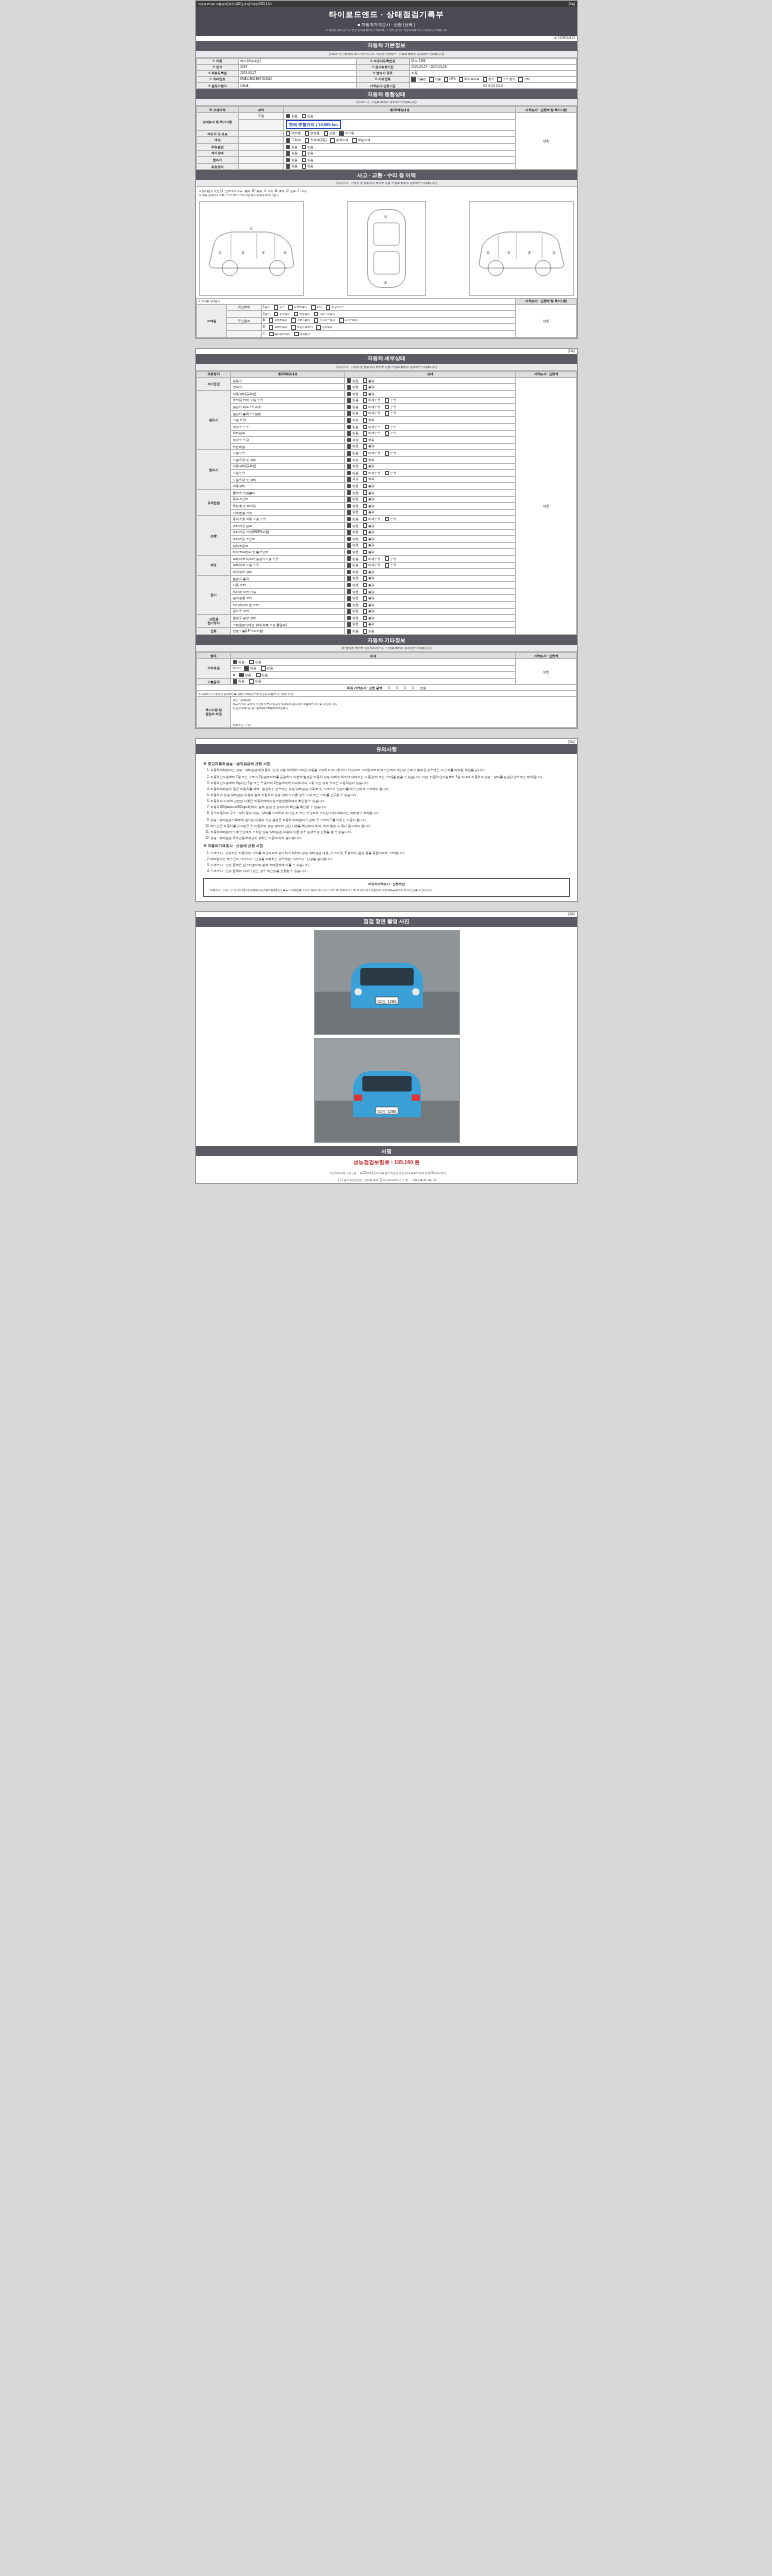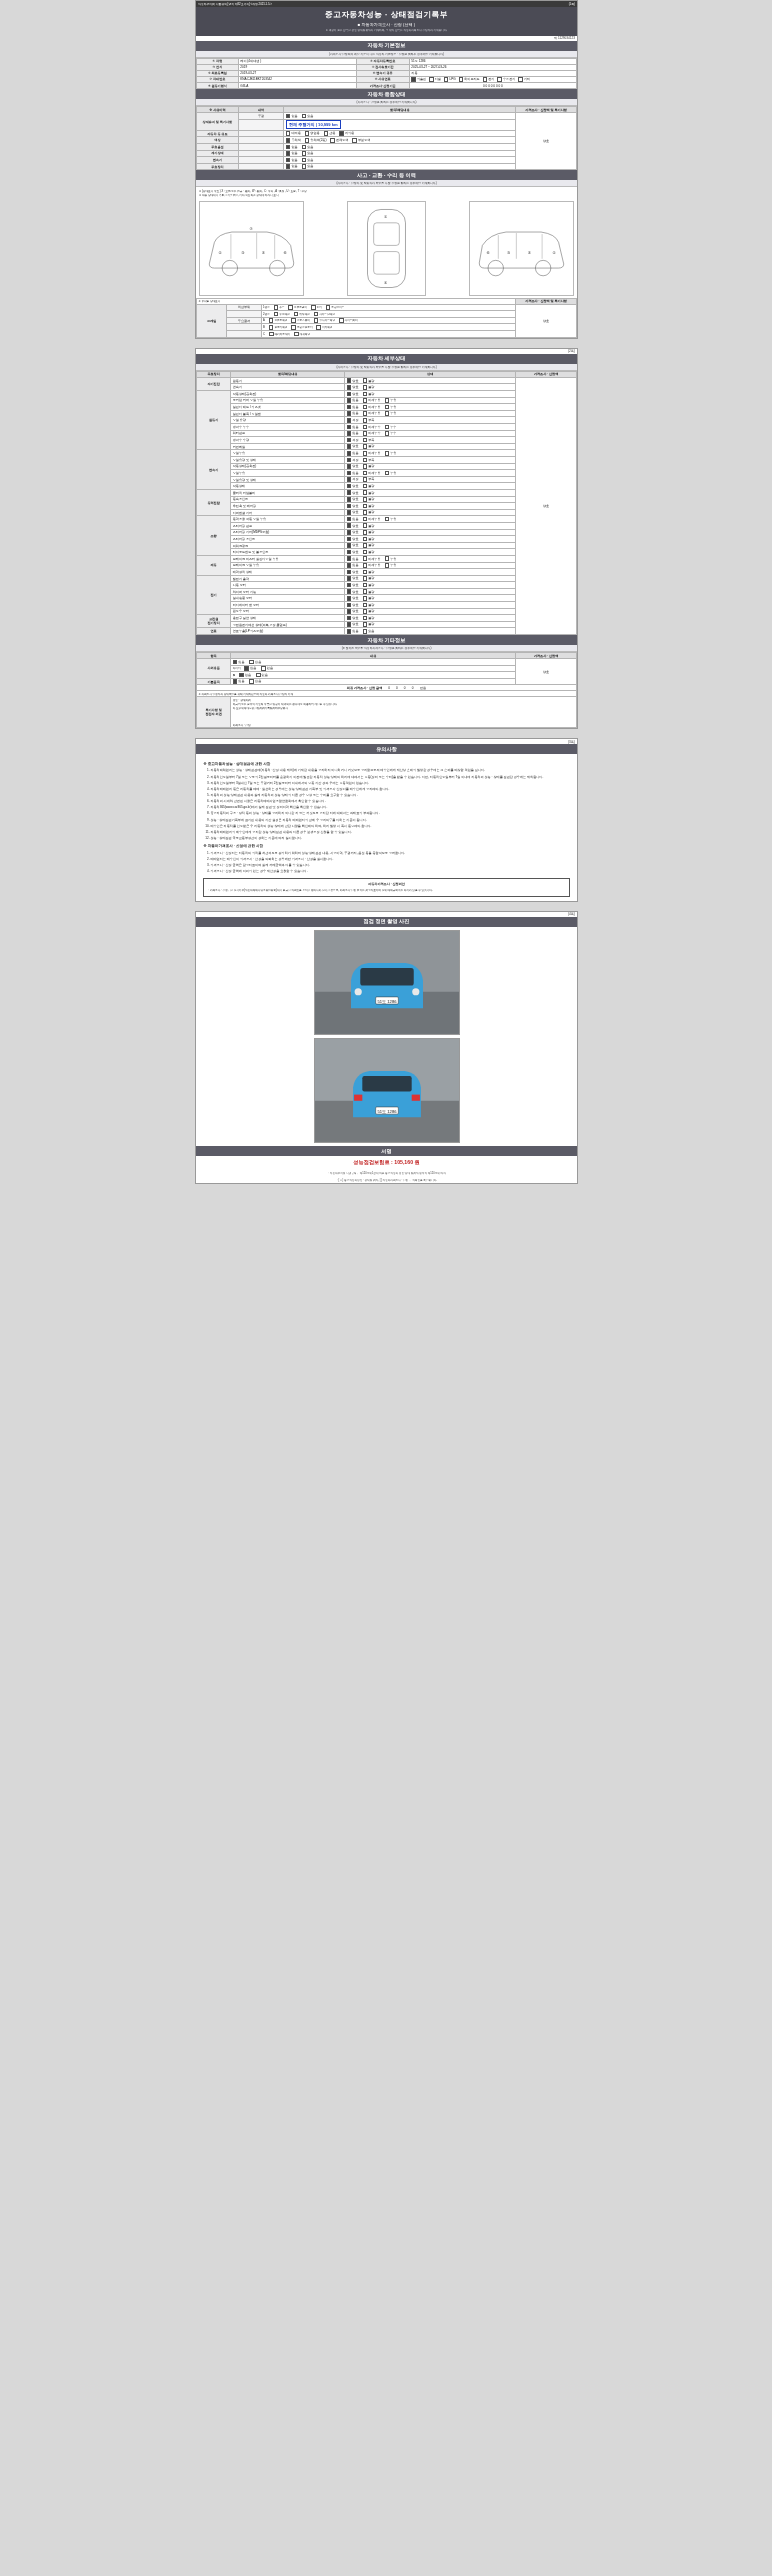--- a/index.html
+++ b/index.html
@@ -39,21 +39,21 @@
 <body>
 
 <div class="page">
 
   <div class="sheet">
     <div class="topbar">
       <span>자동차관리법 시행규칙 [별지 제82호서식] &lt;개정 2021.1.5.&gt;</span>
       <span>(1쪽)</span>
     </div>
     <div class="titleblock">
-      <div class="t1">중고자동차성능 · 상태점검기록부</div>
+      <div class="t1">타이로드엔드 · 상태점검기록부</div>
       <div class="t2">■ 자동차가격조사 · 산정 (선택 )</div>
       <div class="t3">※ 색상이 짙은 항목은 성능·상태점검자가 기재하며, 그 밖의 항목은 자동차가격조사·산정자가 기재합니다.</div>
     </div>
     <div class="docnum">제 1129034123</div>
 
     <div class="secbar">자동차 기본정보</div>
     <div class="secnote">(가격조사·산정액의 계산 기준이 되는 자동차 기본정보 · 산정을 함하는 경우에만 기재합니다)</div>
     <table>
       <tbody>
           <tr>

